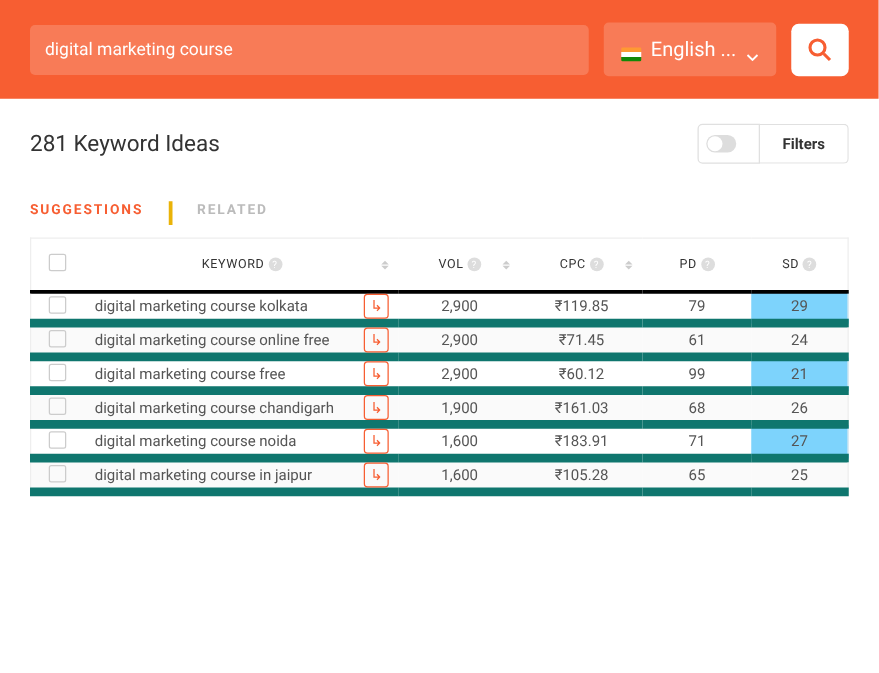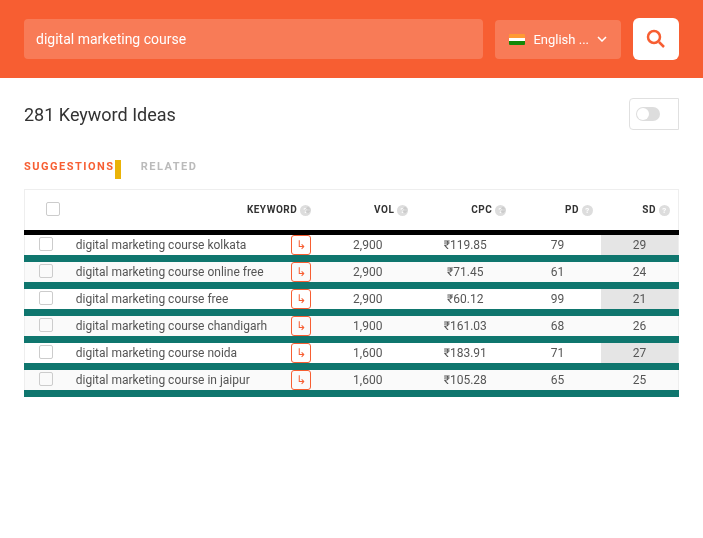--- a/index.html
+++ b/index.html
@@ -1,50 +1,50 @@
 <!DOCTYPE html>
 <html><head>
 <meta charset="utf-8">
 <style>
 *{box-sizing:border-box;margin:0;padding:0;font-family:-apple-system,BlinkMacSystemFont,"Segoe UI",Roboto,Arial,sans-serif}
 body{background:#fff;width:703px;height:538px;overflow:hidden}
 .sbar{background:#f75e32;padding:18px 24px;display:flex;gap:12px;align-items:center}
 .sinput{flex:1;background:rgba(255,255,255,0.18);border:none;color:#fff;font-size:14px;padding:12px 12px;border-radius:4px;outline:none}
 .sinput::placeholder{color:#fff}
-.lang{background:rgba(255,255,255,0.18);color:#fff;font-size:13px;padding:12px 14px;border-radius:4px;display:flex;align-items:center;gap:8px;cursor:pointer}
+.lang{background:rgba(255,255,255,0.18);color:#fff;font-size:16px;padding:12px 14px;border-radius:4px;display:flex;align-items:flex-end;gap:8px;cursor:pointer}
 .flag{width:16px;height:11px;background:linear-gradient(#FF9933 33%,#fff 33%,#fff 66%,#138808 66%);border-radius:1px}
 .sbtn{background:#fff;border:none;width:46px;height:42px;border-radius:6px;cursor:pointer;display:flex;align-items:center;justify-content:center}
 .content{padding:20px 24px 0}
 .hdr{display:flex;justify-content:space-between;align-items:center;margin-bottom:30px}
 .title{font-size:18px;color:#333;font-weight:400}
 .hctrls{display:flex;align-items:center;gap:0}
 .tgl{width:50px;height:32px;border:1px solid #e0e0e0;border-radius:4px 0 0 4px;display:flex;align-items:center;padding:0 6px;cursor:pointer}
 .tgli{width:24px;height:14px;background:#ddd;border-radius:8px;position:relative}
 .tgli::after{content:"";position:absolute;left:1px;top:1px;width:12px;height:12px;background:#fff;border-radius:50%}
 .fbtn{border:1px solid #e0e0e0;border-left:none;padding:8px 18px;font-size:12px;font-weight:700;color:#333;background:#fff;cursor:pointer;border-radius:0 4px 4px 0}
-.tabs{display:flex;border-bottom:0;margin-bottom:10px}
+.tabs{display:flex;gap:20px;border-bottom:0;margin-bottom:10px}
 .tab{font-size:11px;font-weight:700;letter-spacing:1.5px;color:#bbb;padding-bottom:6px;cursor:pointer}
 .tab.active{color:#f75e32}
-.tab.sep{border-left:6px solid #eab308;padding-left:20px}
+.tab.sep{border-left:3px solid #eab308;padding-left:20px}
 .tbl{width:100%;border:1px solid #eee;border-collapse:collapse}
-.tbl th{font-size:10px;font-weight:700;color:#333;text-align:right;padding:12px 8px;border-bottom:5px solid #000000;letter-spacing:0.5px;position:relative}
+.tbl th{font-size:10px;font-weight:400;color:#333;text-align:center;padding:12px 8px;border-bottom:3px solid #000000;letter-spacing:0.5px;position:relative}
 .tbl th .sort{position:absolute;right:8px;top:50%;transform:translateY(-50%);display:flex;flex-direction:column;gap:1px}
 .tbl th .sort::before,.tbl th .sort::after{content:"";width:0;height:0;border-left:3px solid transparent;border-right:3px solid transparent}
 .tbl th .sort::before{border-bottom:3px solid #ccc}
 .tbl th .sort::after{border-top:3px solid #ccc}
 .help{display:inline-flex;width:11px;height:11px;background:#ddd;border-radius:50%;vertical-align:middle;margin-left:3px;align-items:center;justify-content:center;color:#fff;font-size:8px}
 .tbl td{font-size:12px;color:#555;padding:0 8px;border-bottom:7px solid #0f766e}
 .tbl tr:nth-child(even) td{background:#fafafa}
 .cb{width:14px;height:14px;border:1px solid #ccc;border-radius:2px;cursor:pointer;display:inline-block}
 .cbcol{width:44px;text-align:center}
 .kwcol{width:260px}
 .kw{display:flex;justify-content:space-between;align-items:center}
 .exp{width:20px;height:20px;border:1px solid #f75e32;border-radius:3px;display:flex;align-items:center;justify-content:center;cursor:pointer;color:#f75e32;font-size:12px}
 .num{text-align:center}
-.sd{background:#e5e5e5}
+.sd{background:#7dd3fc}
 .volcol{width:100px}
 .cpccol{width:100px}
 .pdcol{width:90px}
 .sdcol{width:80px}
 </style>
 </head>
 <body>
 
 <div class="sbar">
   <input class="sinput" value="digital marketing course" style="">
@@ -63,20 +63,21 @@
   </button>
 </div>
 
 <div class="content">
   <div class="hdr">
     <div class="title">281 Keyword Ideas</div>
     <div class="hctrls">
       <div class="tgl">
           <div class="tgli"></div>
         </div>
+      <button class="fbtn">Filters</button>
     </div>
   </div>
 
   <div class="tabs">
     <div class="tab active">SUGGESTIONS</div>
     <div class="tab sep">RELATED</div>
   </div>
 
   <table class="tbl">
     <thead>

